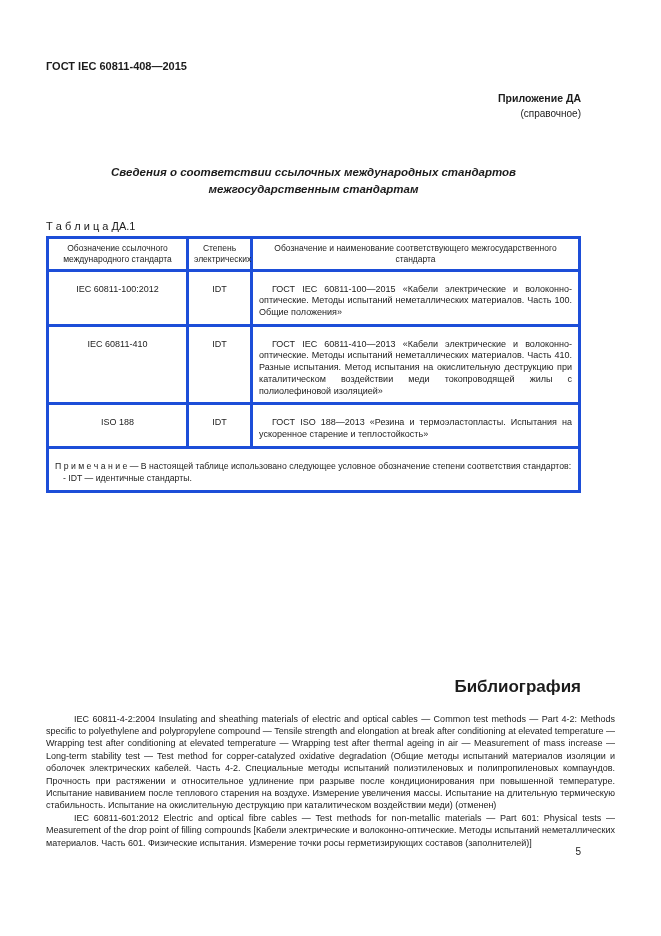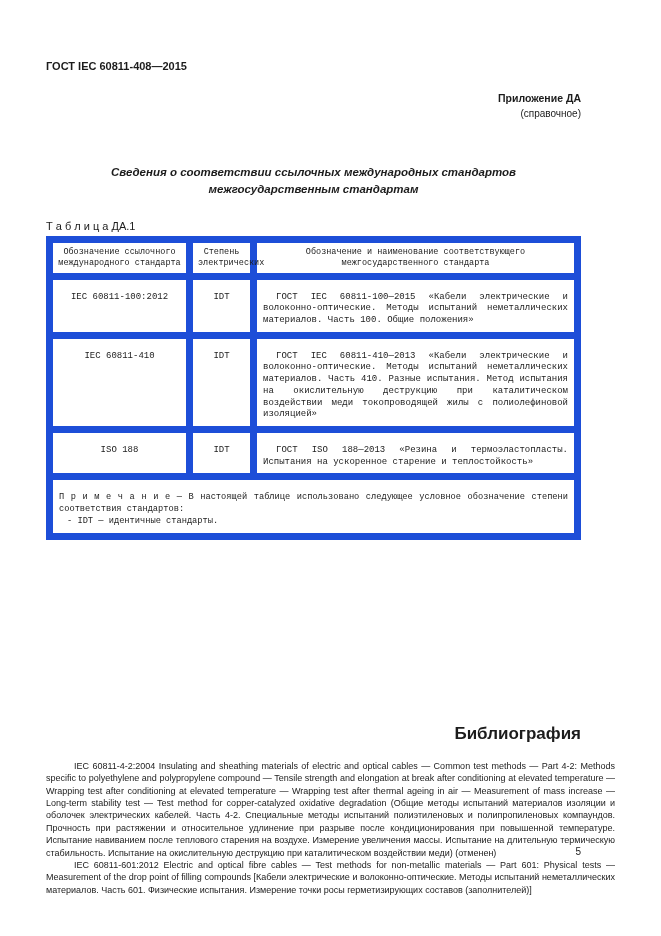--- a/index.html
+++ b/index.html
@@ -41,21 +41,21 @@
     margin-top: 21px;
     margin-bottom: 4px;
     font-size: 11px;
   }
 
   table.std-table {
     width: 100%;
     border-collapse: collapse;
     table-layout: fixed;
   }
-  .std-table th, .std-table td { border: 7px solid #1d4ed8; font-family: Liberation Mono, monospace; }
+  .std-table th, .std-table td { border: 3px solid #1d4ed8; }
   .std-table th {
     font-weight: normal;
     font-size: 8.5px;
     line-height: 1.3;
     padding: 4px 5px;
     text-align: center;
     vertical-align: middle;
   }
   .std-table td {
     font-size: 9px;

